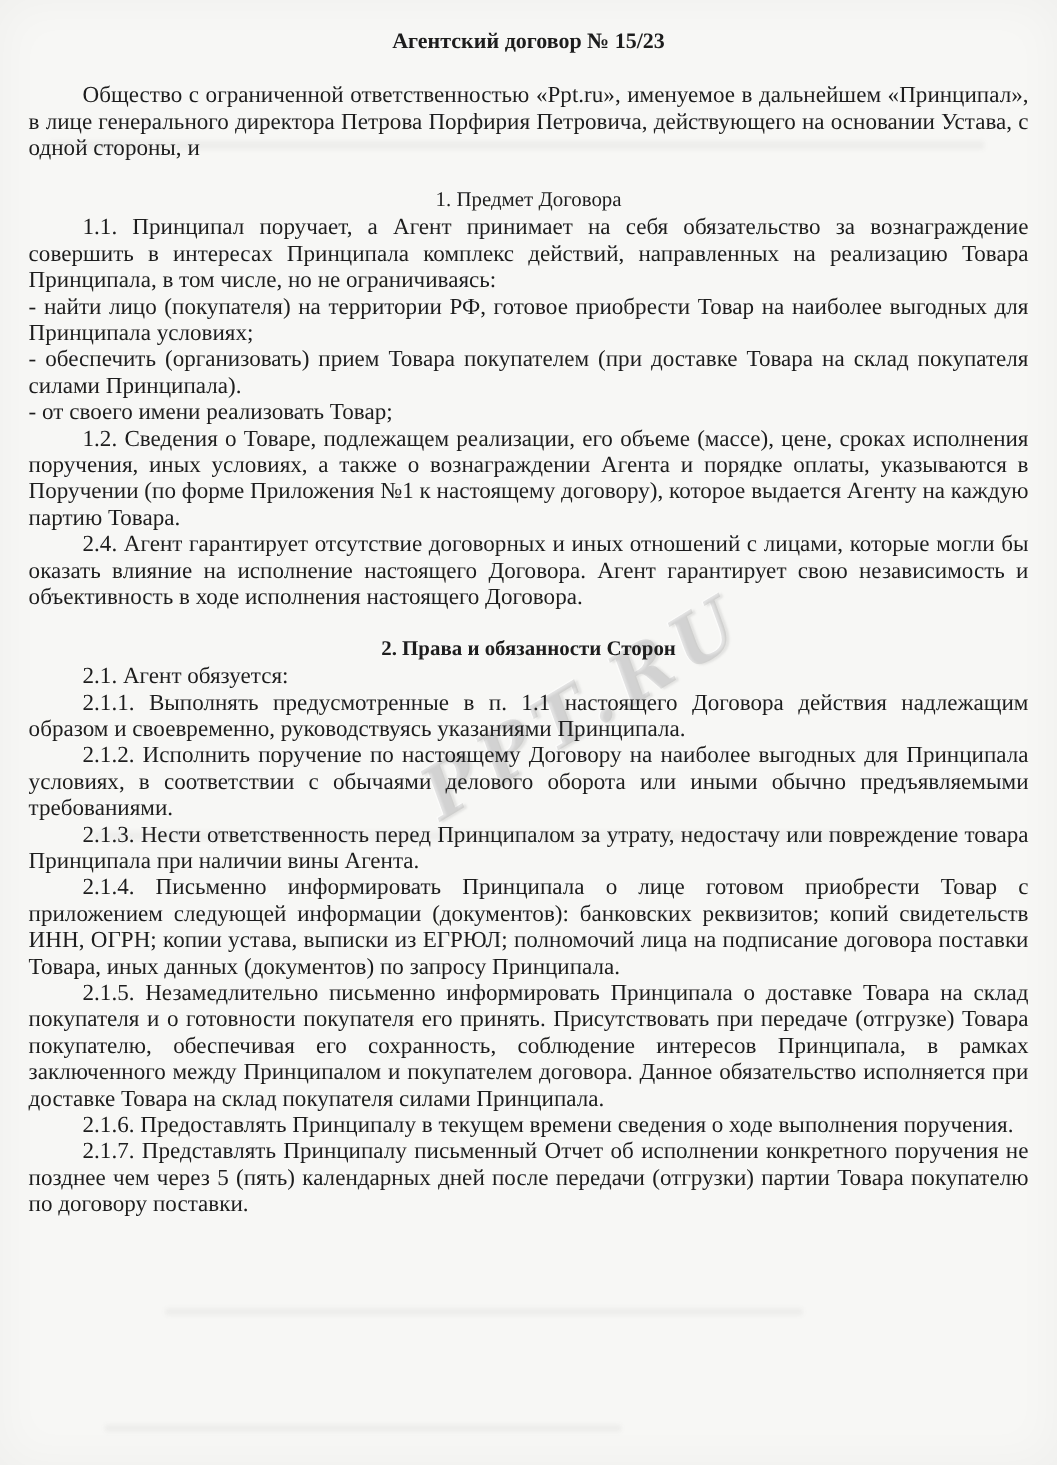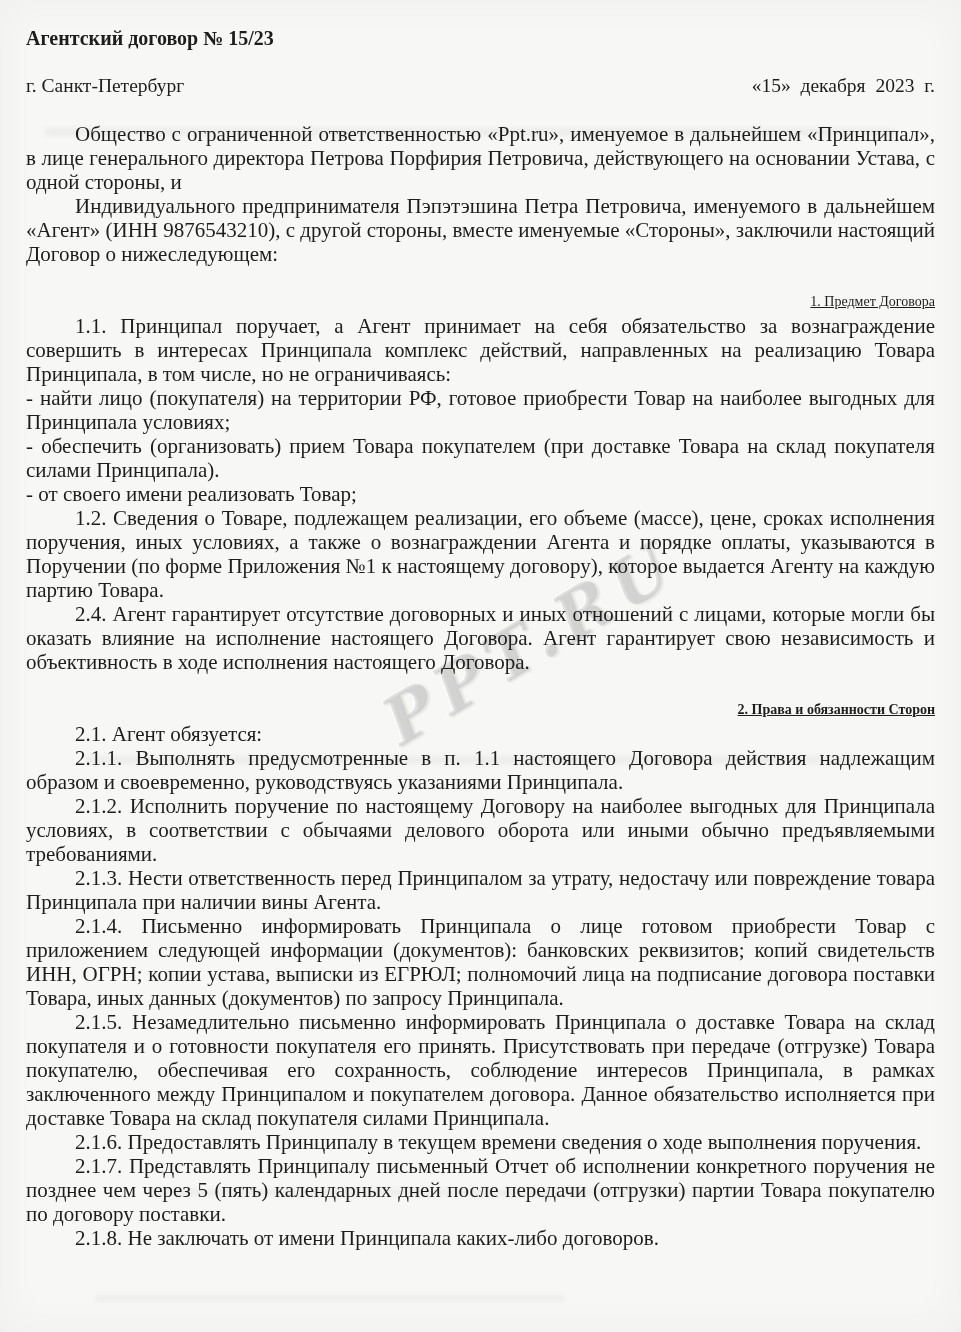--- a/index.html
+++ b/index.html
@@ -40,20 +40,21 @@
     filter: blur(2px);
     border-radius: 3px;
     z-index: 1;
   }
   .content {
     position: relative;
     z-index: 2;
     padding: 26px 26px 0 26px;
   }
   .doc-title {
+    text-align: center;
     font-size: 20px;
     line-height: 24px;
     font-weight: 700;
   }
   .city-date-row {
     display: flex;
     justify-content: space-between;
     align-items: baseline;
     margin-top: 24px;
     font-size: 19.5px;
@@ -69,53 +70,47 @@
     margin: 0;
     font-size: 21px;
     line-height: 24px;
     text-align: justify;
   }
   .para.indent {
     text-indent: 49px;
   }
   .section-heading {
     margin: 24px 0 0 0;
-    text-align: right;
-    font-size: 14px;
+    text-align: center;
+    font-size: 19px;
     line-height: 24px;
     font-weight: 400;
-    text-decoration: underline;
   }
   .section-heading.bold {
     font-weight: 700;
   }
 </style>
 </head>
 <body>
 
 <div class="page">
 
   <div class="watermark">PPT.RU</div>
 
   <div class="artifact" style="left:45px; top:128px; width:850px; height:8px;"></div>
   <div class="artifact" style="left:85px; top:756px; width:770px; height:8px;"></div>
   <div class="artifact" style="left:150px; top:1189px; width:580px; height:7px;"></div>
   <div class="artifact" style="left:95px; top:1295px; width:470px; height:7px;"></div>
 
   <div class="content">
     <div class="doc-title">Агентский договор № 15/23</div>
 
-    <div class="city-date-row">
-      <span class="city">г. Санкт-Петербург</span>
-      <span class="date">«15» декабря 2023 г.</span>
-    </div>
 
     <div class="preamble" id="preamble">
         <p class="para indent">Общество с ограниченной ответственностью «Ppt.ru», именуемое в дальнейшем «Принципал», в лице генерального директора Петрова Порфирия Петровича, действующего на основании Устава, с одной стороны, и</p>
-        <p class="para indent">Индивидуального предпринимателя Пэпэтэшина Петра Петровича, именуемого в дальнейшем «Агент» (ИНН 9876543210), с другой стороны, вместе именуемые «Стороны», заключили настоящий Договор о нижеследующем:</p>
       </div>
 
     <div id="sections">
         <div>
           <div class="section-heading">1. Предмет Договора</div>
           <p class="para indent">1.1. Принципал поручает, а Агент принимает на себя обязательство за вознаграждение совершить в интересах Принципала комплекс действий, направленных на реализацию Товара Принципала, в том числе, но не ограничиваясь:</p>
           <p class="para">- найти лицо (покупателя) на территории РФ, готовое приобрести Товар на наиболее выгодных для Принципала условиях;</p>
           <p class="para">- обеспечить (организовать) прием Товара покупателем (при доставке Товара на склад покупателя силами Принципала).</p>
           <p class="para">- от своего имени реализовать Товар;</p>
           <p class="para indent">1.2. Сведения о Товаре, подлежащем реализации, его объеме (массе), цене, сроках исполнения поручения, иных условиях, а также о вознаграждении Агента и порядке оплаты, указываются в Поручении (по форме Приложения №1 к настоящему договору), которое выдается Агенту на каждую партию Товара.</p>
@@ -124,17 +119,16 @@
         <div>
           <div class="section-heading bold">2. Права и обязанности Сторон</div>
           <p class="para indent">2.1. Агент обязуется:</p>
           <p class="para indent">2.1.1. Выполнять предусмотренные в п. 1.1 настоящего Договора действия надлежащим образом и своевременно, руководствуясь указаниями Принципала.</p>
           <p class="para indent">2.1.2. Исполнить поручение по настоящему Договору на наиболее выгодных для Принципала условиях, в соответствии с обычаями делового оборота или иными обычно предъявляемыми требованиями.</p>
           <p class="para indent">2.1.3. Нести ответственность перед Принципалом за утрату, недостачу или повреждение товара Принципала при наличии вины Агента.</p>
           <p class="para indent">2.1.4. Письменно информировать Принципала о лице готовом приобрести Товар с приложением следующей информации (документов): банковских реквизитов; копий свидетельств ИНН, ОГРН; копии устава, выписки из ЕГРЮЛ; полномочий лица на подписание договора поставки Товара, иных данных (документов) по запросу Принципала.</p>
           <p class="para indent">2.1.5. Незамедлительно письменно информировать Принципала о доставке Товара на склад покупателя и о готовности покупателя его принять. Присутствовать при передаче (отгрузке) Товара покупателю, обеспечивая его сохранность, соблюдение интересов Принципала, в рамках заключенного между Принципалом и покупателем договора. Данное обязательство исполняется при доставке Товара на склад покупателя силами Принципала.</p>
           <p class="para indent">2.1.6. Предоставлять Принципалу в текущем времени сведения о ходе выполнения поручения.</p>
           <p class="para indent">2.1.7. Представлять Принципалу письменный Отчет об исполнении конкретного поручения не позднее чем через 5 (пять) календарных дней после передачи (отгрузки) партии Товара покупателю по договору поставки.</p>
-          <p class="para indent">2.1.8. Не заключать от имени Принципала каких-либо договоров.</p>
         </div>
       </div>
   </div>
 </div>
 
 </body></html>

